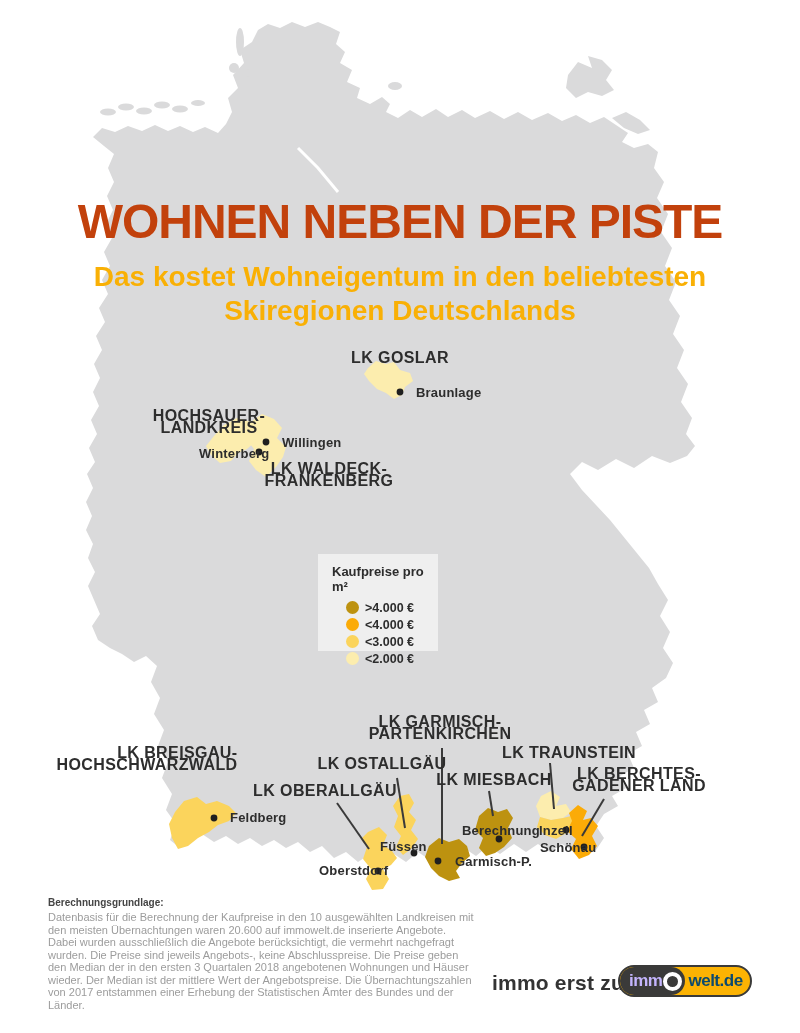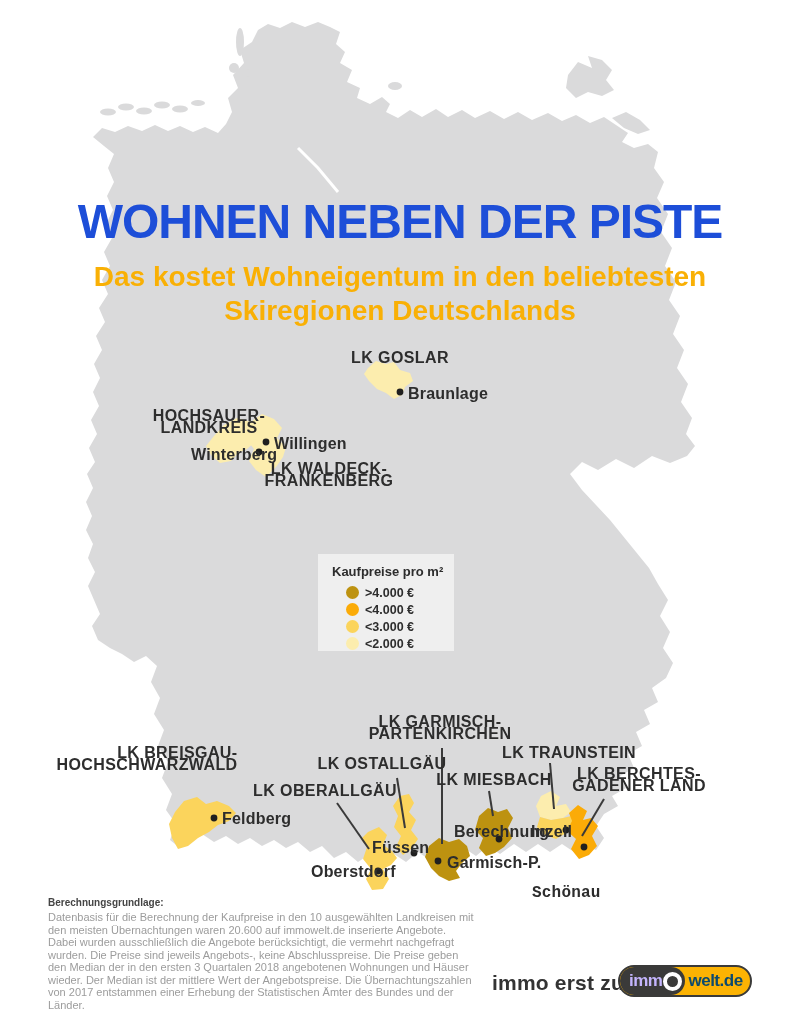--- a/index.html
+++ b/index.html
@@ -4,43 +4,43 @@
 <style>
   html,body{margin:0;padding:0;background:#ffffff;}
   .stage{
     position:relative;width:800px;height:1033px;overflow:hidden;background:#ffffff;
     font-family:"Liberation Sans",sans-serif;color:#2b2b2b;
   }
   .map-svg{position:absolute;left:0;top:0;}
   
   .title{
     position:absolute;left:0;top:194px;width:800px;text-align:center;
-    font-size:48px;font-weight:bold;letter-spacing:-1px;color:#1d4ed8;white-space:nowrap;
+    font-size:48px;font-weight:bold;letter-spacing:-1px;color:#c2410c;white-space:nowrap;
   }
   .subtitle{
     position:absolute;left:70px;top:260px;width:660px;text-align:center;
     font-size:28px;font-weight:bold;color:#f9b005;line-height:1.22;
   }
   
   .legend{
-    position:absolute;left:318px;top:554px;width:136px;height:97px;
+    position:absolute;left:318px;top:554px;width:120px;height:97px;
     background:#efefef;box-sizing:border-box;padding:10px 8px 8px 14px;
   }
   .legend-title{font-size:13px;font-weight:bold;color:#2d2d2d;margin-bottom:7px;}
   .legend-item{display:flex;align-items:center;margin:0 0 4px 14px;height:13px;}
   .legend-swatch{width:13px;height:13px;border-radius:50%;flex:0 0 13px;}
   .legend-label{font-size:12.5px;font-weight:bold;color:#2d2d2d;margin-left:6px;white-space:nowrap;}
   
   .region-label{
     position:absolute;transform:translateX(-50%);text-align:center;
     font-size:16px;font-weight:bold;letter-spacing:0.4px;color:#2d2d2d;
     line-height:0.78;white-space:pre-line;
   }
   .town-label{
-    position:absolute;font-size:16px;font-weight:bold;letter-spacing:0.2px;color:#2d2d2d;white-space:nowrap;
+    position:absolute;font-size:13px;font-weight:bold;letter-spacing:0.2px;color:#2d2d2d;white-space:nowrap;margin-left:8px;
   }
   
   .foot-heading{position:absolute;left:48px;top:897px;font-size:10px;font-weight:bold;color:#454545;}
   .foot-body{position:absolute;left:48px;top:911px;width:428px;font-size:11px;line-height:1.14;color:#9c9c9c;}
   
   .brand-tagline{position:absolute;left:492px;top:971px;font-size:21px;font-weight:bold;letter-spacing:0.2px;color:#333333;white-space:nowrap;}
   .logo-pill{
     position:absolute;left:618px;top:965px;width:130px;height:28px;
     border:2px solid #3a3a39;border-radius:17px;background:#fcb303;
     display:flex;align-items:center;overflow:hidden;
@@ -155,21 +155,21 @@
 
   <div class="town-label" style="left:408px;top:385px;">Braunlage</div>
   <div class="town-label" style="left:274px;top:435px;text-align:right;">Willingen</div>
   <div class="town-label" style="left:191px;top:446px;">Winterberg</div>
   <div class="town-label" style="left:222px;top:810px;">Feldberg</div>
   <div class="town-label" style="left:311px;top:863px;">Oberstdorf</div>
   <div class="town-label" style="left:372px;top:839px;">Füssen</div>
   <div class="town-label" style="left:447px;top:854px;">Garmisch-P.</div>
   <div class="town-label" style="left:454px;top:823px;">Berechnung</div>
   <div class="town-label" style="left:531px;top:823px;">Inzell</div>
-  <div class="town-label" style="left:532px;top:884px;font-family:Liberation Mono, monospace;">Schönau</div>
+  <div class="town-label" style="left:532px;top:840px;">Schönau</div>
 
   <div class="foot-heading">Berechnungsgrundlage:</div>
   <div class="foot-body">Datenbasis für die Berechnung der Kaufpreise in den 10 ausgewählten Landkreisen mit den meisten Übernachtungen waren 20.600 auf immowelt.de inserierte Angebote. Dabei wurden ausschließlich die Angebote berücksichtigt, die vermehrt nachgefragt wurden. Die Preise sind jeweils Angebots-, keine Abschlusspreise. Die Preise geben den Median der in den ersten 3 Quartalen 2018 angebotenen Wohnungen und Häuser wieder. Der Median ist der mittlere Wert der Angebotspreise. Die Übernachtungszahlen von 2017 entstammen einer Erhebung der Statistischen Ämter des Bundes und der Länder.</div>
 
   <div class="brand-tagline">immo erst zu</div>
   <div class="logo-pill">
     <div class="logo-dark">
       <span class="logo-imm">imm</span>
       <span class="logo-ring"></span>
     </div>

